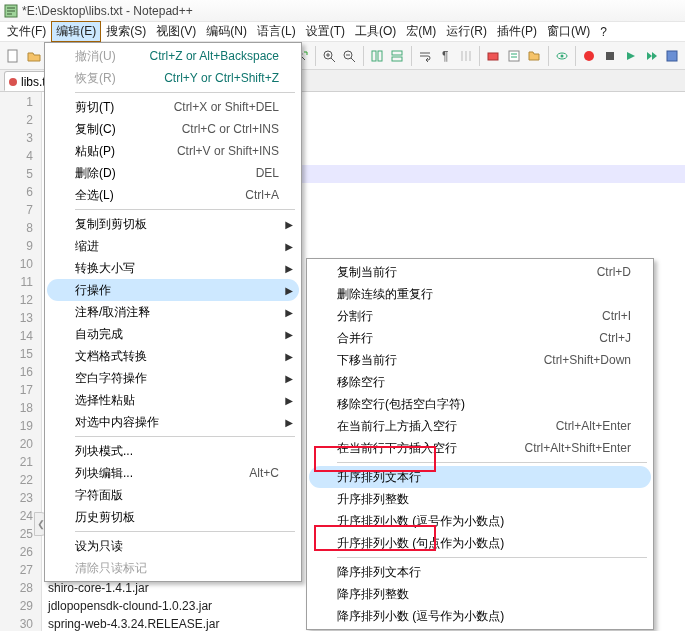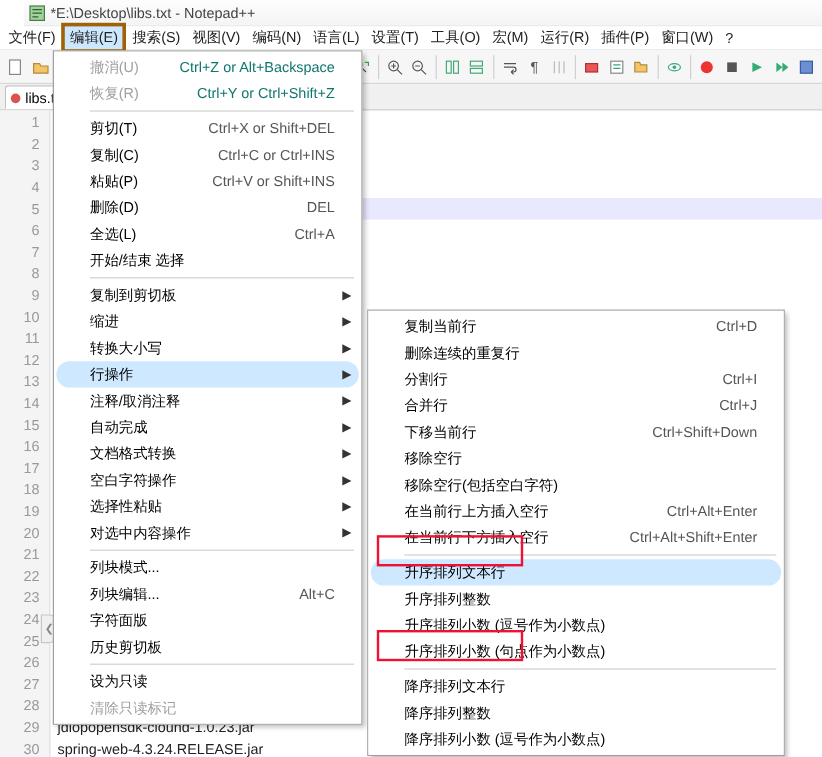--- a/index.html
+++ b/index.html
@@ -1,26 +1,26 @@
 <!DOCTYPE html>
 <html><head>
 <meta charset="utf-8">
 <style>
 * { margin: 0; padding: 0; box-sizing: border-box; font-family: "Microsoft YaHei", "Segoe UI", Tahoma, sans-serif; font-size: 12px; }
 body { background: #fff; width: 685px; height: 631px; overflow: hidden; position: relative; }
 
 
-.title-bar { height: 22px; background: linear-gradient(#fdfdfd,#f4f4f4); display: flex; align-items: center; padding: 0 4px; border-bottom: 1px solid #e6e6e6; margin-left: 20px; }
+.title-bar { height: 22px; background: linear-gradient(#fdfdfd,#f4f4f4); display: flex; align-items: center; padding: 0 4px; border-bottom: 1px solid #e6e6e6; }
 .title-bar .app-icon { width: 14px; height: 14px; margin-right: 4px; display:inline-flex; align-items:center; justify-content:center; }
 .title-bar .title { color: #444; }
 
 
 .menu-bar { height: 20px; background: #fff; display: flex; align-items: center; padding: 0 2px; border-bottom: 1px solid #e6e6e6; }
 .menu-item { padding: 2px 5px; cursor: default; color: #222; }
-.menu-item.active { background: #cce8ff; border: 3px solid #a16207; padding: 1px 4px; }
+.menu-item.active { background: #cce8ff; border: 1px solid #a16207; padding: 1px 4px; }
 
 
 .toolbar { height: 28px; background: #f6f6f6; border-bottom: 1px solid #d8d8d8; display: flex; align-items: center; padding: 0 4px; gap: 2px; }
 .tool-btn { width: 22px; height: 22px; display:inline-flex; align-items:center; justify-content:center; border: 1px solid transparent; border-radius:2px; color:#555; }
 .tool-sep { width: 1px; height: 20px; background: #d0d0d0; margin: 0 2px; }
 
 
 .tab-bar { height: 22px; background: #f0f0f0; border-bottom: 1px solid #d0d0d0; display:flex; align-items:flex-end; padding-left: 4px; }
 .file-tab { height: 20px; background:#fff; border:1px solid #c0c0c0; border-bottom:1px solid #fff; padding: 2px 8px 0 4px; display:flex; align-items:center; gap:4px; border-radius: 3px 3px 0 0; }
 .file-tab .dot { width:8px; height:8px; background:#d9534f; border-radius:50%; }
@@ -329,23 +329,20 @@
         <span class="shortcut">Ctrl+V or Shift+INS</span>
       </div>
       <div class="dd-row">
         <span>删除(D)</span>
         <span class="shortcut">DEL</span>
       </div>
       <div class="dd-row">
         <span>全选(L)</span>
         <span class="shortcut">Ctrl+A</span>
       </div>
-      <div class="dd-row">
-        <span>开始/结束 选择</span>
-      </div>
       <div class="dd-sep"></div>
       <div class="dd-row">
         <span>复制到剪切板</span>
         <span class="arrow">▶</span>
       </div>
       <div class="dd-row">
         <span>缩进</span>
         <span class="arrow">▶</span>
       </div>
       <div class="dd-row">

